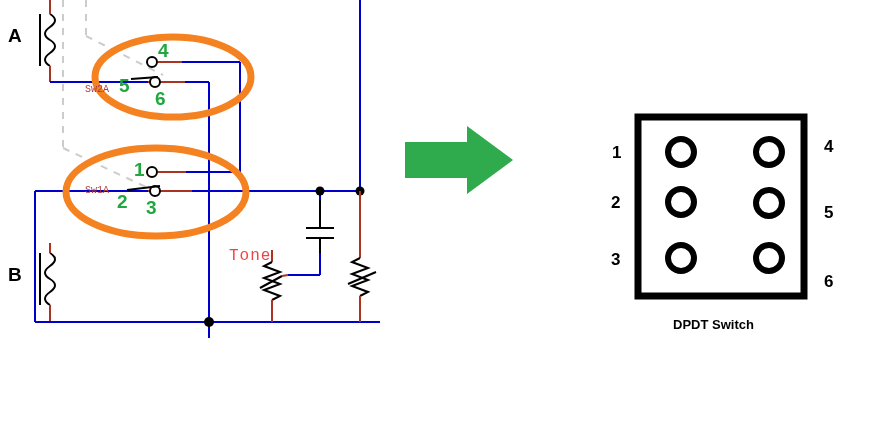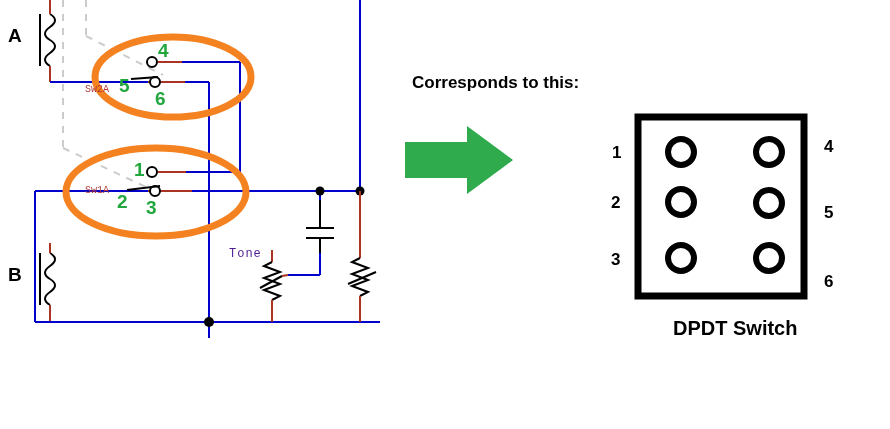--- a/index.html
+++ b/index.html
@@ -39,22 +39,22 @@
     color: #000000;
   }
   .label-sw {
     font-family: Liberation Mono, monospace;
     font-size: 10px;
     color: #b03a3a;
     letter-spacing: 0px;
   }
   .label-tone {
     font-family: "Liberation Mono", monospace;
-    font-size: 12px;
-    color: #4c1d95;
+    font-size: 16px;
+    color: #ef4444;
     letter-spacing: 1px;
   }
   .label-pin {
     font-family: "Liberation Sans", sans-serif;
     font-weight: bold;
     font-size: 19px;
     color: #21a73e;
   }
   .label-heading {
     font-family: "Liberation Sans", sans-serif;
@@ -64,21 +64,21 @@
   }
   .label-boxpin {
     font-family: "Liberation Sans", sans-serif;
     font-weight: bold;
     font-size: 17px;
     color: #000000;
   }
   .label-caption {
     font-family: "Liberation Sans", sans-serif;
     font-weight: bold;
-    font-size: 20px;
+    font-size: 13px;
     color: #000000;
   }
 </style>
 </head>
 <body>
 
 <div id="root">
 
   <svg class="svg-layer" viewBox="0 0 890 429" xmlns="http://www.w3.org/2000/svg">
 
@@ -214,21 +214,20 @@
   <div class="txt label-tone" style="left:229px; top:248px;">Tone</div>
 
   <div class="txt label-pin" style="left:158px; top:41px;">4</div>
   <div class="txt label-pin" style="left:119px; top:76px;">5</div>
   <div class="txt label-pin" style="left:155px; top:89px;">6</div>
 
   <div class="txt label-pin" style="left:134px; top:160px;">1</div>
   <div class="txt label-pin" style="left:117px; top:192px;">2</div>
   <div class="txt label-pin" style="left:146px; top:198px;">3</div>
 
-  <div class="txt label-heading" style="left:412px; top:74px;">Corresponds to this:</div>
 
   <div class="txt label-boxpin" style="left:612px; top:144px;">1</div>
   <div class="txt label-boxpin" style="left:611px; top:194px;">2</div>
   <div class="txt label-boxpin" style="left:611px; top:251px;">3</div>
 
   <div class="txt label-boxpin" style="left:824px; top:138px;">4</div>
   <div class="txt label-boxpin" style="left:824px; top:204px;">5</div>
   <div class="txt label-boxpin" style="left:824px; top:273px;">6</div>
 
   <div class="txt label-caption" style="left:673px; top:318px;">DPDT Switch</div>

